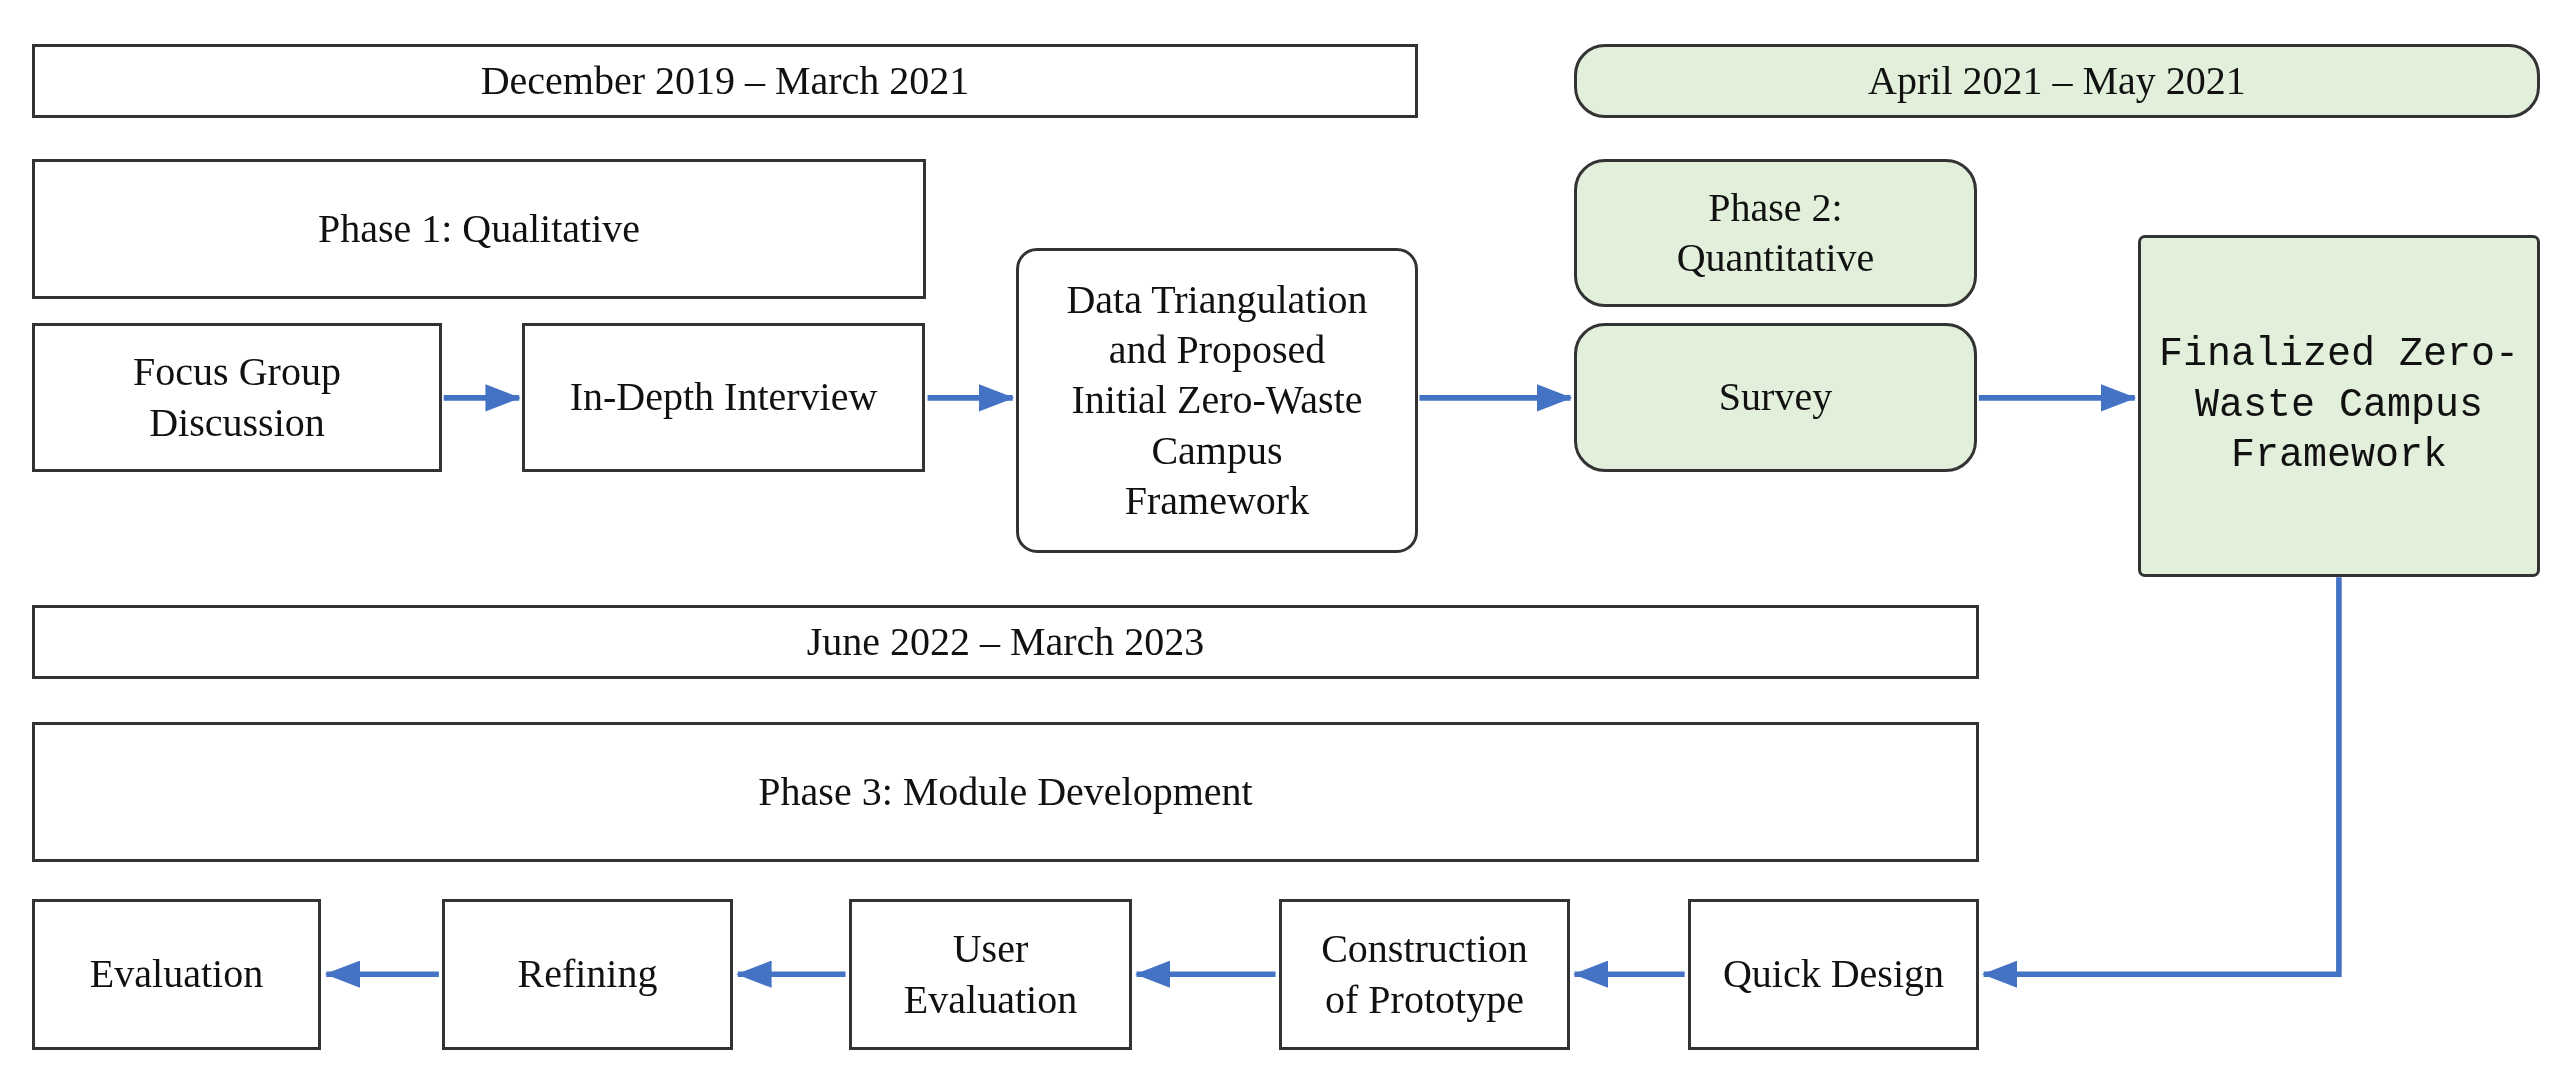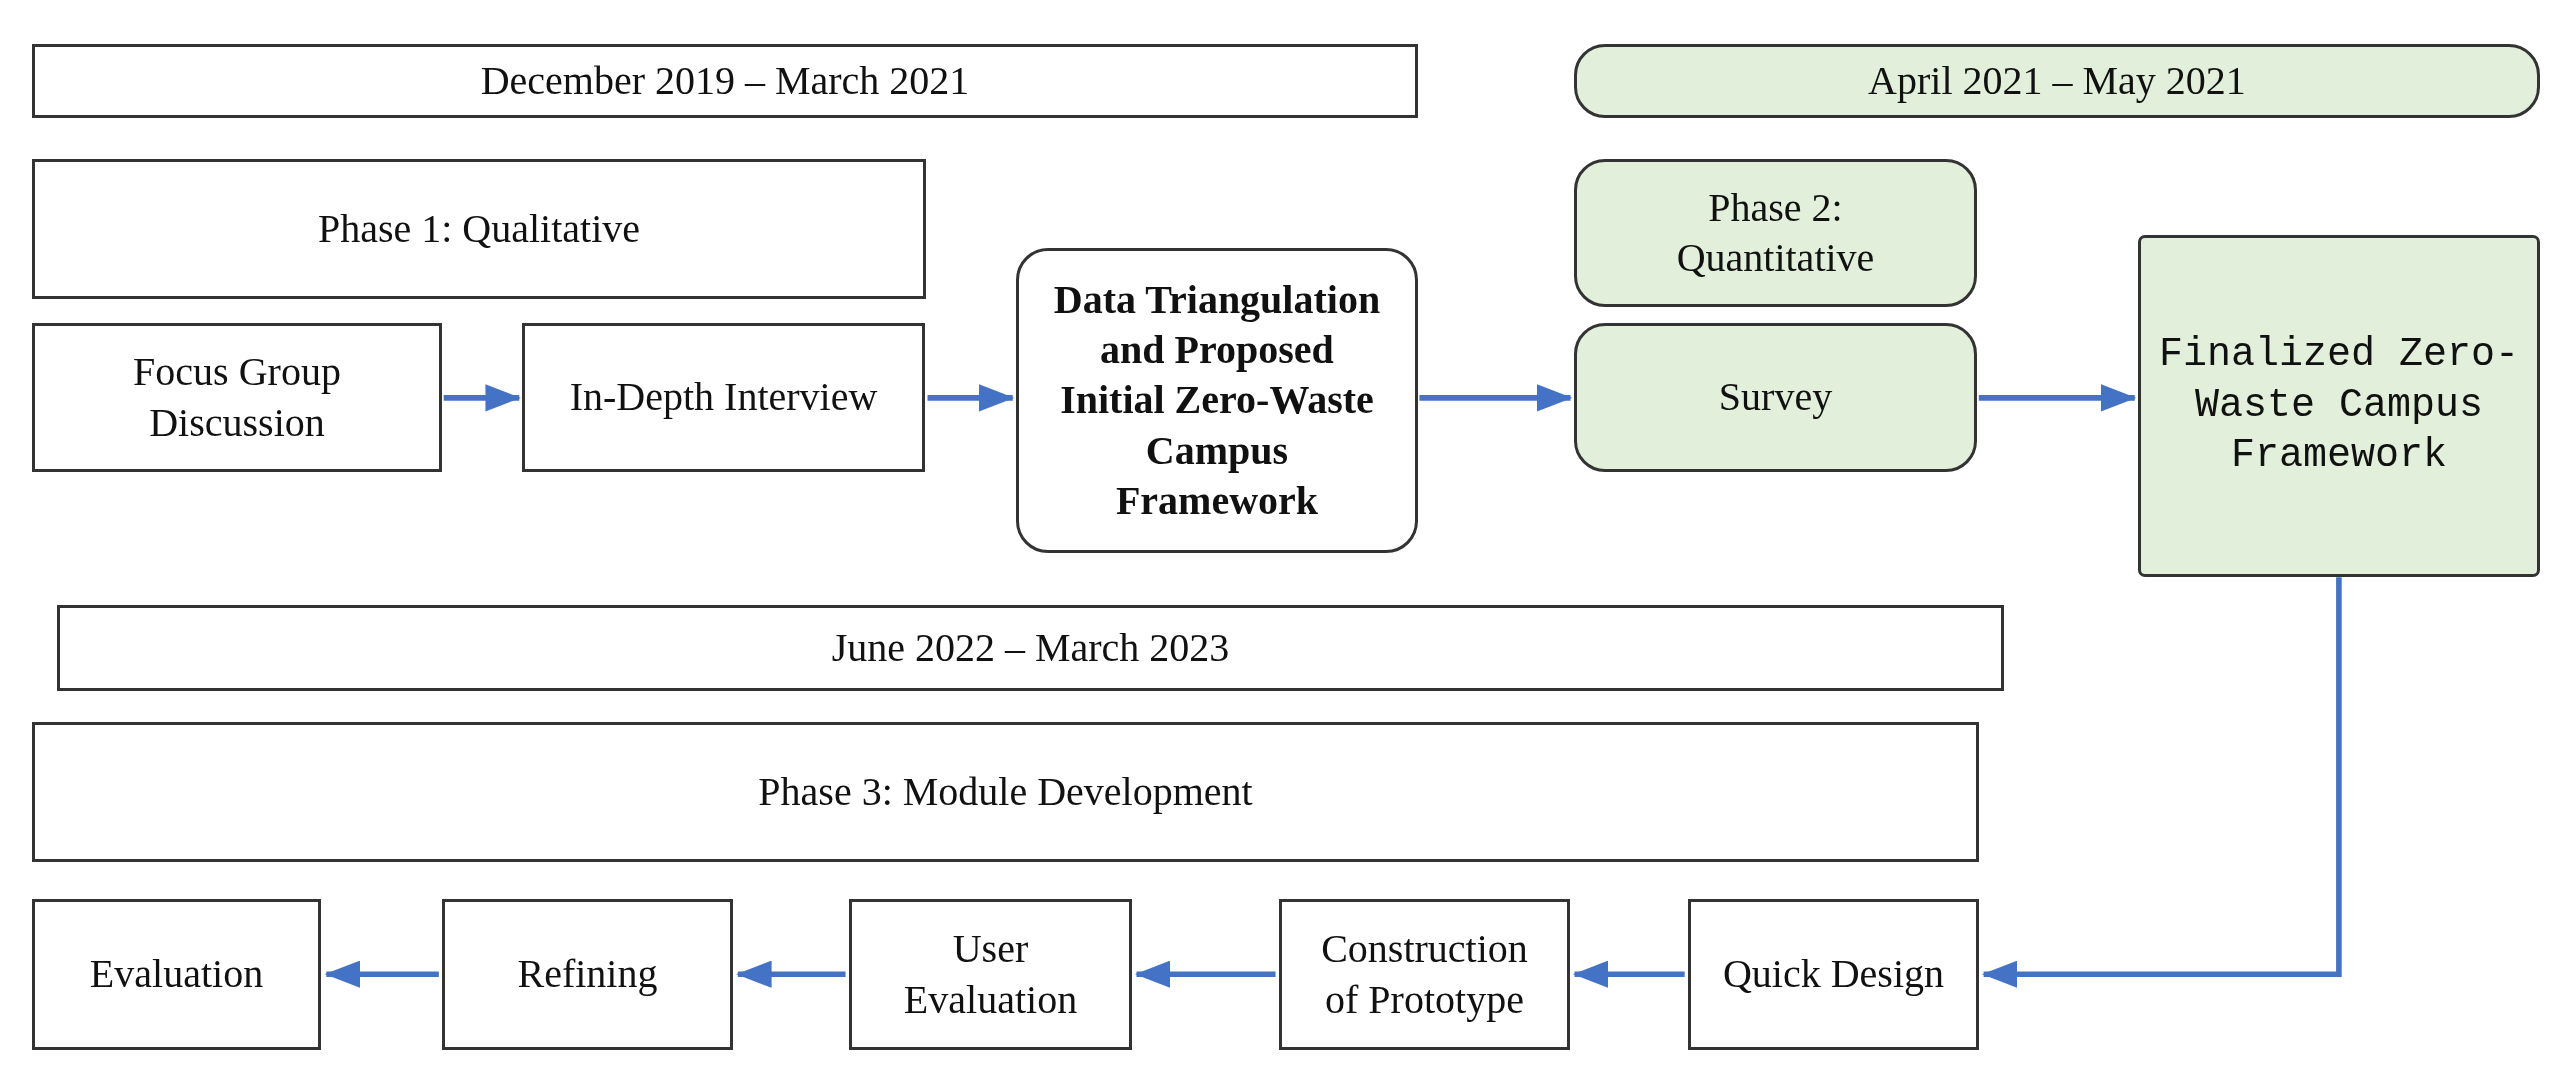--- a/index.html
+++ b/index.html
@@ -27,21 +27,21 @@
     display:flex;
     align-items:center;
     justify-content:center;
     text-align:center;
     font-size:40px;
     line-height:1.26;
     white-space:pre-line;
     padding:0 9.6px;
   }
   .node.green{background:var(--green);border-radius:31px;}
-  .node.rounded{border-radius:32px;font-weight:bold;}
+  .node.rounded{border-radius:21px;}
   .node.rounded-lg{border-radius:7px;font-family:Liberation Mono, monospace;}
   #connector-layer{
     position:absolute;
     left:0;top:0;
     width:2576px;height:1090px;
     pointer-events:none;
   }
   .arrow{
     stroke:var(--arrow);
     stroke-width:7;
@@ -90,21 +90,21 @@
 
   <div class="node green" style="left:1574px;top:159px;width:403px;height:148px;">Phase 2:
 Quantitative</div>
 
   <div class="node green" style="left:1574px;top:323px;width:403px;height:149px;">Survey</div>
 
   <div class="node green rounded-lg" style="left:2138px;top:235px;width:402px;height:342px;">Finalized Zero-
 Waste Campus
 Framework</div>
 
-  <div class="node" style="left:32px;top:605px;width:1947px;height:86px;margin-left:25px;">June 2022 – March 2023</div>
+  <div class="node" style="left:32px;top:605px;width:1947px;height:74px;">June 2022 – March 2023</div>
 
   <div class="node" style="left:32px;top:722px;width:1947px;height:140px;">Phase 3: Module Development</div>
 
   <div class="node" style="left:32px;top:899px;width:289px;height:151px;">Evaluation</div>
 
   <div class="node" style="left:442px;top:899px;width:291px;height:151px;">Refining</div>
 
   <div class="node" style="left:849px;top:899px;width:283px;height:151px;">User
 Evaluation</div>
 

